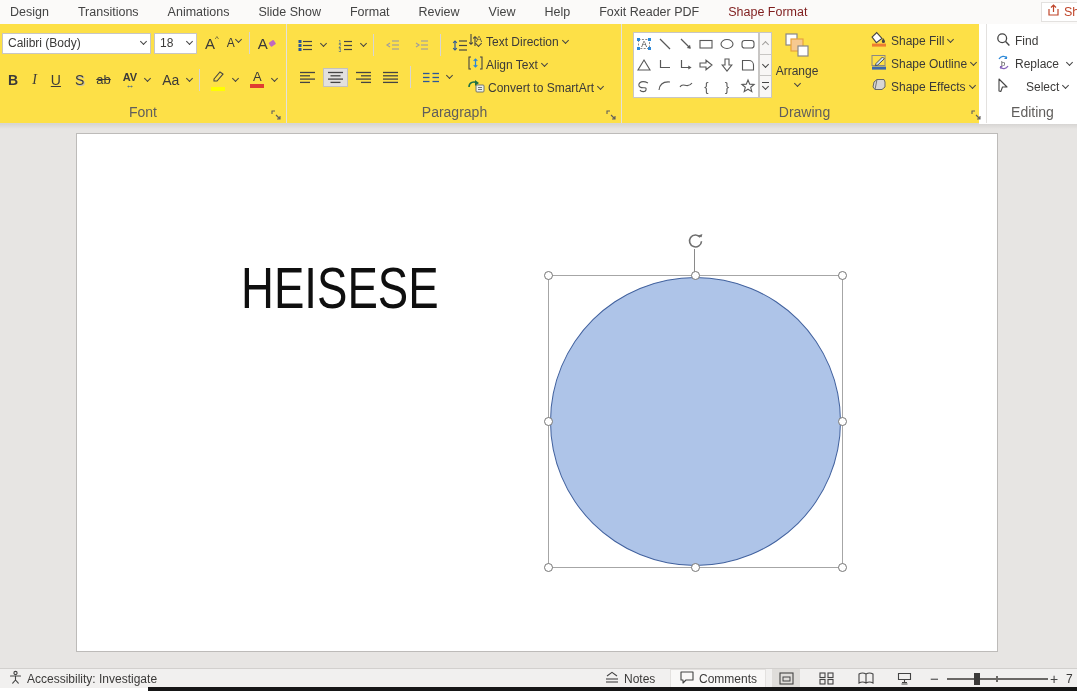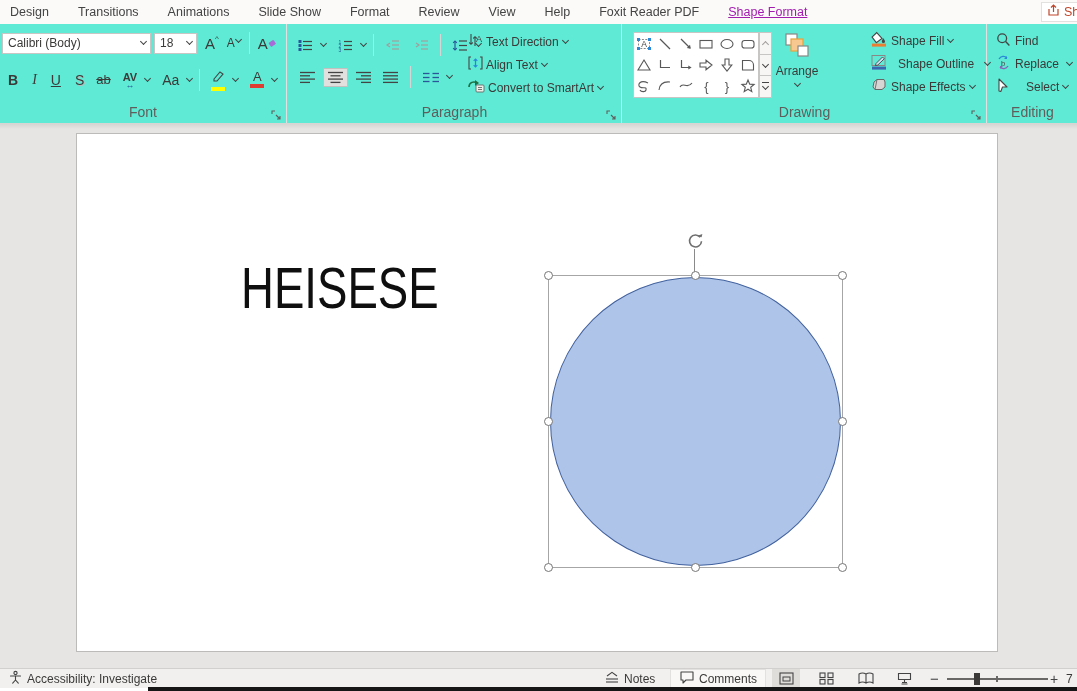--- a/index.html
+++ b/index.html
@@ -3,25 +3,25 @@
 <meta charset="utf-8">
 <style>
   * { box-sizing: border-box; margin: 0; padding: 0; }
   html,body { width:1077px; height:691px; }
   body { font-family:"Liberation Sans", sans-serif; color:#3b3a39; background:#fff; position:relative; overflow:hidden; }
 
   
   .menubar { position:absolute; left:0; top:0; width:1077px; height:24px; background:#fbfaf9; display:flex; align-items:center; }
   .menutab { font-size:12.5px; color:#444; margin-left:29px; white-space:nowrap; cursor:default; }
   .menutab:first-child { margin-left:10px; }
-  .menutab.active { color:#a21caf;text-decoration:underline; }
+  .menutab.active { color:#7f1d1d; }
   .share-btn { position:absolute; left:1041px; top:2px; height:20px; width:46px; background:#fff; border:1px solid #e3e1df; display:flex; align-items:center; gap:4px; padding-left:5px; color:#c0462b; font-size:12.5px; overflow:hidden; }
 
   
-  .ribbon { position:absolute; left:0; top:24px; width:1077px; height:100px; background:#5eead4; border-bottom:1px solid #d8d6d4; }
+  .ribbon { position:absolute; left:0; top:24px; width:979px; height:100px; background:#fde047; border-bottom:1px solid #d8d6d4; }
   .rgroup { position:absolute; top:0; height:99px; border-right:1px solid #e3e1df; }
   .rgroup-label { position:absolute; bottom:3px; left:0; right:0; text-align:center; font-size:14px; color:#605e5c; }
   .dlg-launcher { position:absolute; right:3px; bottom:4px; width:12px; height:12px; }
   .rrow { position:absolute; display:flex; align-items:center; }
   .rtxt { font-size:12px; color:#3b3a39; white-space:nowrap; }
   .cv { display:inline-block; width:5px; height:5px; border-right:1.3px solid #444; border-bottom:1.3px solid #444; transform:rotate(45deg); margin-left:4px; margin-top:-3px; flex:none; }
   .cv.dis { border-color:#a19f9d; }
   .vdiv { width:1px; height:22px; background:#d8d6d4; margin:0 4px; flex:none; }
   .combo { height:21px; background:#fff; border:1px solid #c8c6c4; display:flex; align-items:center; font-size:12px; padding-left:5px; }
   .combo .cv { margin-left:auto; margin-right:4px; }
@@ -443,21 +443,21 @@
     </div>
     <div class="rrow" style="left:248px;top:8px;height:18px;">
       <span><svg width="16" height="16" viewBox="0 0 16 16">
             <path d="M5 2l6 5-5 5-5-5z" fill="#fff" stroke="#444" stroke-width="1.1" transform="rotate(8 8 7)"></path>
             <path d="M12 7c1.2 1.6 2 2.6 2 3.4a1.6 1.6 0 0 1-3.2 0c0-.8.8-1.8 1.2-3.4z" fill="#444"></path>
             <rect x="1" y="12.6" width="14" height="3" fill="#ed7d31"></rect>
           </svg></span>
       <span class="rtxt" style="margin-left:4px;">Shape Fill</span>
       <span class="cv"></span>
     </div>
-    <div class="rrow" style="left:248px;top:31px;height:18px;gap:7px;">
+    <div class="rrow" style="left:248px;top:31px;height:18px;">
       <span><svg width="16" height="16" viewBox="0 0 16 16">
             <rect x="1" y="1.5" width="13" height="10" fill="none" stroke="#8a8886" stroke-width="1"></rect>
             <path d="M5 9.5L11.5 3l1.8 1.8L6.8 11 4.4 11.6z" fill="#cfe3f7" stroke="#444" stroke-width="0.9"></path>
             <rect x="1" y="12.6" width="14" height="3" fill="#3b67b0"></rect>
           </svg></span>
       <span class="rtxt" style="margin-left:4px;">Shape Outline</span>
       <span class="cv"></span>
     </div>
     <div class="rrow" style="left:248px;top:54px;height:18px;">
       <span><svg width="16" height="16" viewBox="0 0 16 16">

